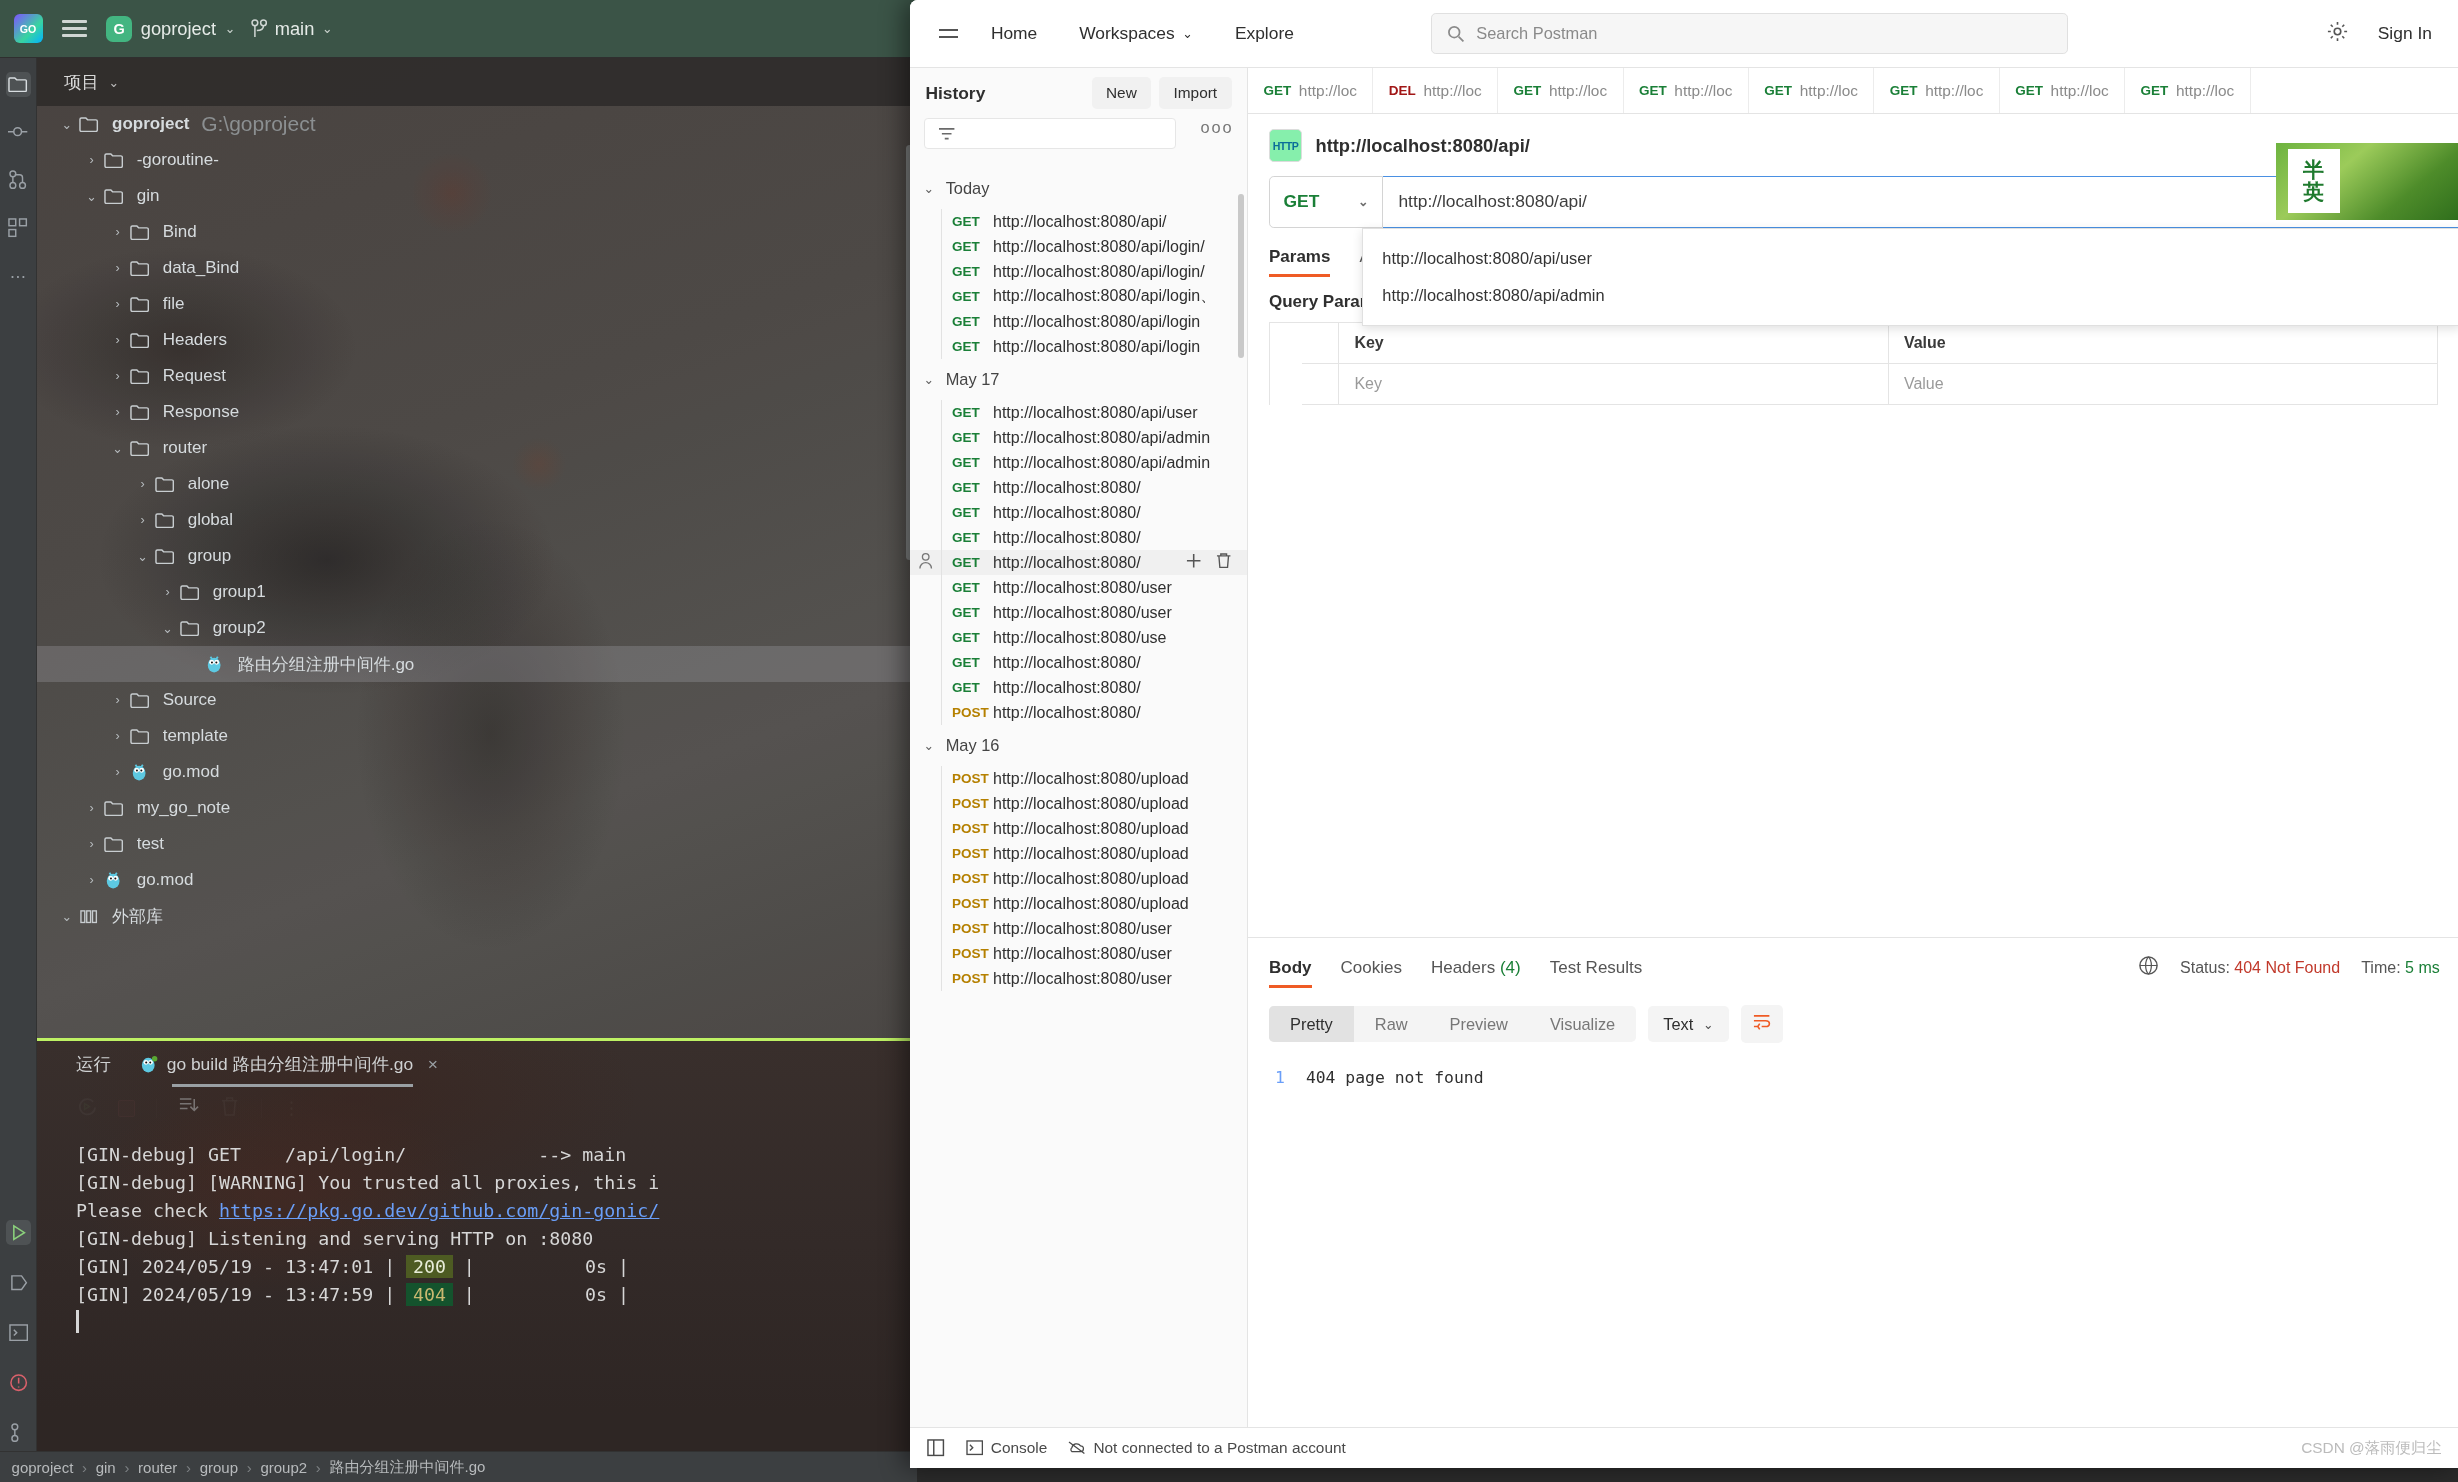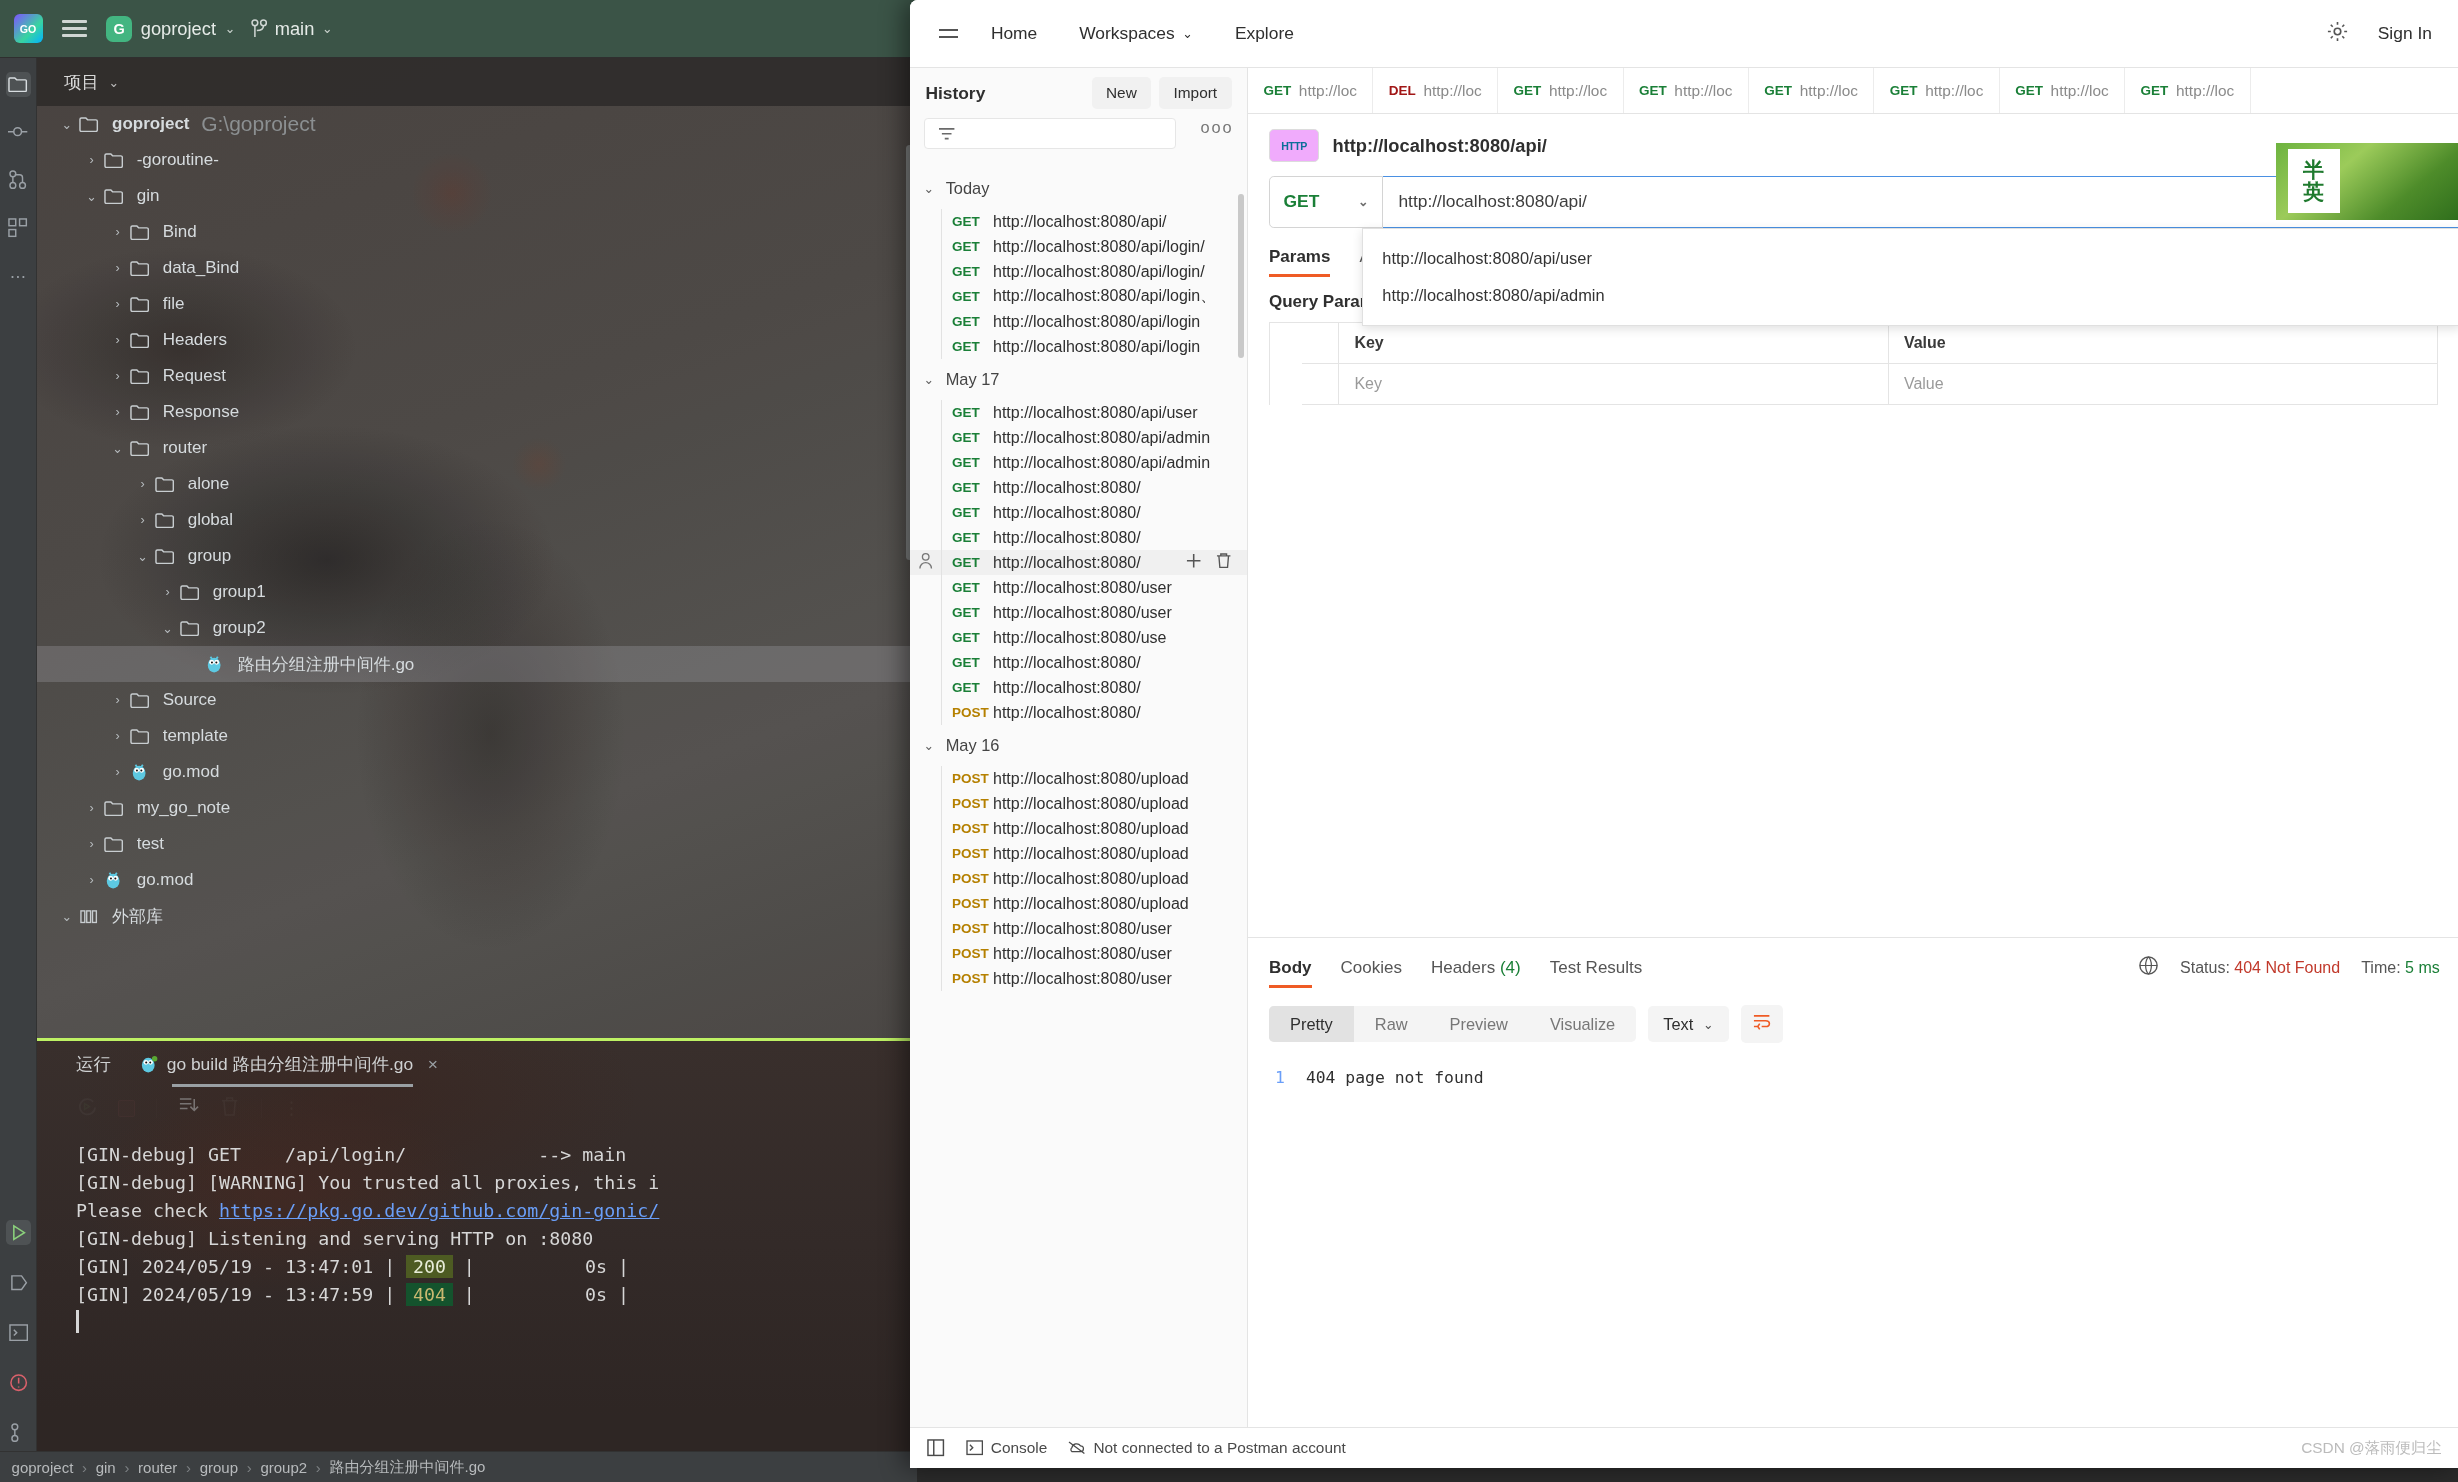--- a/index.html
+++ b/index.html
@@ -177,22 +177,22 @@
   .person-ico { position:absolute; left: 7.7px; color:#777; }
 
   .pm-mainpane { flex: 1; position: relative; background: #fff; overflow: hidden; }
   .pm-tabs { height: 46px; display:flex; align-items:center; border-bottom: 1px solid #e4e4e4; overflow:hidden; }
   .pm-tab { display:flex; align-items:center; gap: 7.7px; padding: 0 15.4px; height: 46px;
     border-right: 1px solid #ececec; font-size: 15.4px; color: #8a8a8a; white-space: nowrap; }
   .pm-tab .m { width: auto; flex: none; }
 
   .req-head { display:flex; align-items:center; gap: 13.5px; padding: 15.4px 21px 9.7px 21px; }
   .http-ico {
-    width: 50px; height: 33px; border: 1px solid #dcdcdc; border-radius: 4.8px;
-    display:flex; align-items:center; justify-content:center; background:#f0abfc;
+    width: 33px; height: 33px; border: 1px solid #dcdcdc; border-radius: 4.8px;
+    display:flex; align-items:center; justify-content:center; background:#86efac;
     font-size: 10.6px; font-weight: bold; color: #0b6e99; letter-spacing: -0.5px;
   }
   .req-title { font-size: 18.3px; font-weight: bold; }
 
   .url-row { display:flex; align-items:stretch; padding: 3.9px 0 0 21px; position: relative; }
   .method-box { width: 114px; height: 52px; border: 1px solid #d4d4d4; border-radius: 4.8px 0 0 4.8px;
     display:flex; align-items:center; justify-content: space-between; padding: 0 13.5px;
     font-size: 17.4px; font-weight: bold; color: #1a7f37; background: #fff; }
   .url-box { flex: 1; height: 52px; border: 1.9px solid #4a90e2; border-left: none;
     display:flex; align-items:center; padding-left: 15.4px; font-size: 17.4px; color: #3d3d3d; background:#fff; }
@@ -651,20 +651,27 @@
       <div class="pm-burger">
           <i></i>
           <i></i>
         </div>
       <div class="pm-navitem">Home</div>
       <div class="pm-navitem">
         <span>Workspaces</span>
         <span style="font-size:12.6px">⌄</span>
       </div>
       <div class="pm-navitem">Explore</div>
+      <div class="pm-search">
+        <svg width="17.4" height="17.4" viewBox="0 0 18 18">
+          <circle cx="7.5" cy="7.5" r="5.5" fill="none" stroke="#8a8a8a" stroke-width="1.8"></circle>
+          <path d="M12 12l5 5" stroke="#8a8a8a" stroke-width="1.8"></path>
+        </svg>
+        <span>Search Postman</span>
+      </div>
       <div class="pm-right">
         <span>
           <svg width="23" height="23" viewBox="0 0 24 24">
               <circle cx="12" cy="12" r="3.4" fill="none" stroke="#555" stroke-width="1.7"></circle>
               <path d="M12 2v3M12 19v3M2 12h3M19 12h3M5 5l2 2M17 17l2 2M19 5l-2 2M7 17l-2 2" stroke="#555" stroke-width="1.7"></path>
             </svg>
         </span>
         <span class="pm-signin">Sign In</span>
       </div>
     </div>

